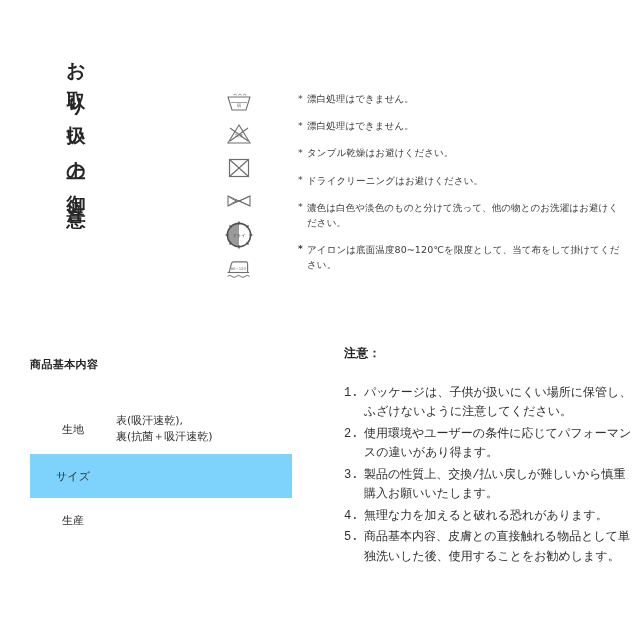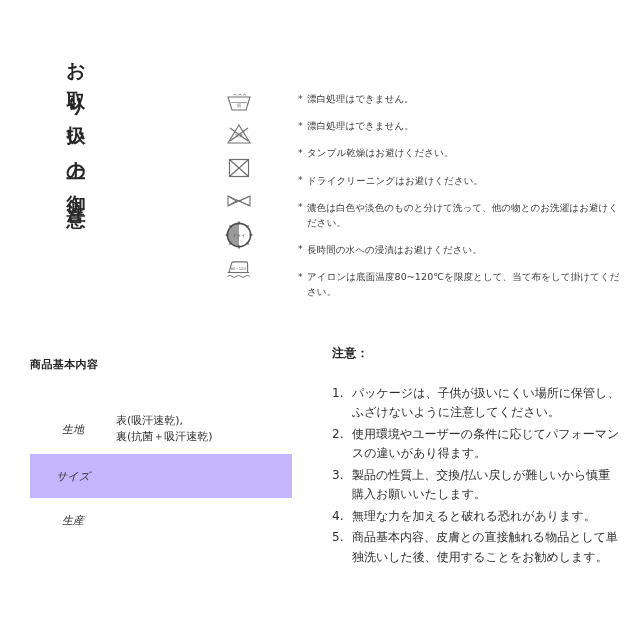--- a/index.html
+++ b/index.html
@@ -90,47 +90,47 @@
     letter-spacing: 0.4px;
     margin-bottom: 32px;
   }
   .spec-row {
     display: flex;
     align-items: center;
     height: 44px;
     background: #ffffff;
   }
   .spec-row.shaded {
-    background: #c4b5fd;
+    background: #7dd3fc;
   }
   .spec-row.tall {
     height: 50px;
   }
   .spec-label {
     width: 86px;
     text-align: center;
     font-size: 11px;
     color: #2f2f2f;
     flex: none;
-    font-style: italic;
   }
   .spec-value {
     flex: 1;
     font-size: 11px;
     color: #2f2f2f;
     line-height: 1.45;
     padding-right: 6px;
   }
 
   
   #caution-section {
     position: absolute;
-    left: 332px;
+    left: 344px;
     top: 345px;
     width: 288px;
+    font-family: Liberation Mono, monospace;
   }
   #caution-heading {
     font-size: 12px;
     font-weight: 700;
     color: #232323;
     margin-bottom: 22px;
     letter-spacing: 0.3px;
   }
   #caution-list {
     list-style: none;
@@ -242,21 +242,20 @@
     <div class="care-note">
       <span class="bullet">*</span>
       <span>ドライクリーニングはお避けください。</span>
     </div>
     <div class="care-note">
       <span class="bullet">*</span>
       <span>濃色は白色や淡色のものと分けて洗って、他の物とのお洗濯はお避けください。</span>
     </div>
     <div class="care-note">
       <span class="bullet">*</span>
-      <span>長時間の水への浸漬はお避けください。</span>
     </div>
     <div class="care-note">
       <span class="bullet">*</span>
       <span>アイロンは底面温度80~120℃を限度として、当て布をして掛けてください。</span>
     </div>
   </div>
 
 </div>
 
 <div id="spec-section">

